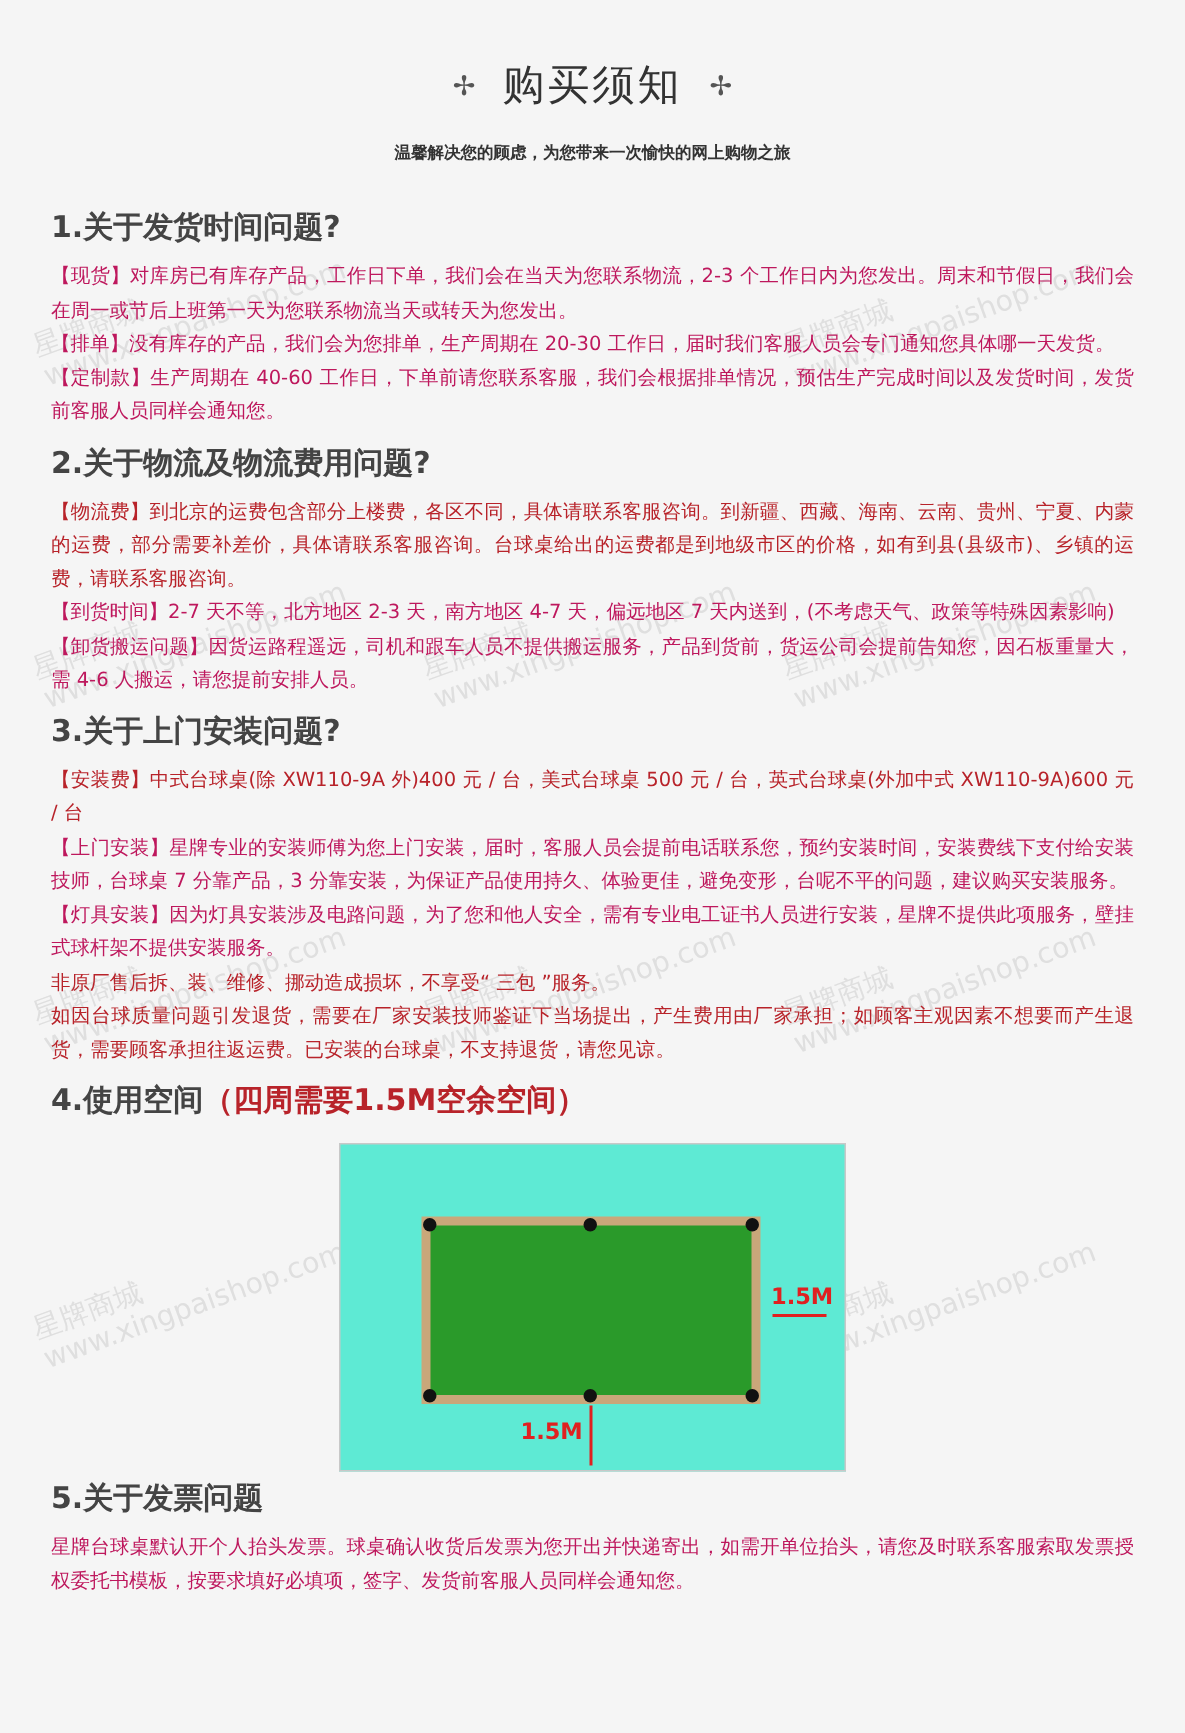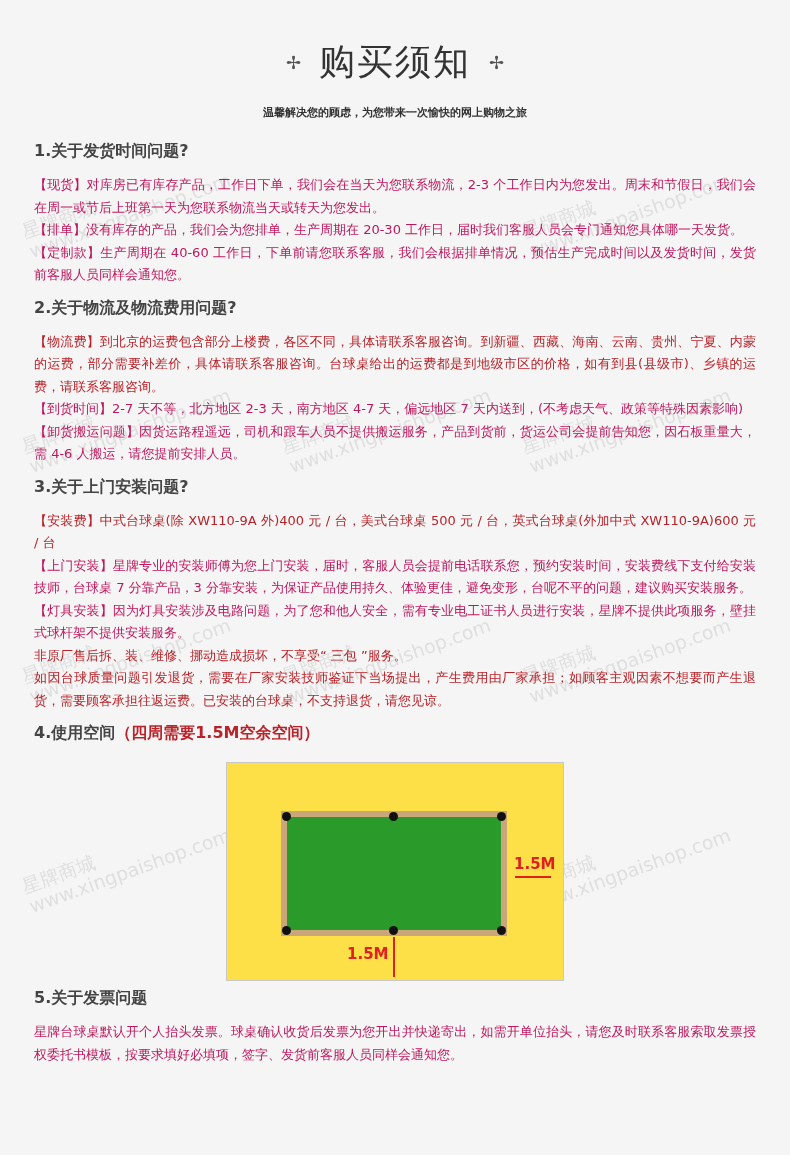--- a/index.html
+++ b/index.html
@@ -10,28 +10,28 @@
     color:#333; position:relative;
   }
   .wm {
     position:absolute; color:#d8d8d8; font-size:19px; transform:rotate(-20deg);
     white-space:nowrap; pointer-events:none; line-height:1.1; opacity:.75;
     font-family:"DejaVu Sans",sans-serif;
   }
   .header { text-align:center; padding-top:38px; height:95px; box-sizing:border-box; }
   .title-row { display:flex; align-items:center; justify-content:center; gap:18px; }
   .sparkle { font-size:18px; color:#555; }
-  .title { font-size:36px; color:#333; letter-spacing:2px; }
+  .title { font-size:28px; color:#333; letter-spacing:2px; }
   .subtitle { font-size:11px; color:#333; margin-top:18px;font-weight:bold; }
   .content { position:absolute; left:34px; top:136px; width:722px; }
-  .sec-title { font-size:16px; color:#444; margin:0 0 8px 0; line-height:30px; }
+  .sec-title { font-size:20px; color:#444; margin:0 0 8px 0; line-height:30px; }
   .para { font-size:13px; line-height:22.5px; color:#be185d; margin:0; text-align:justify; }
   .red { color:#b8232a; }
   .sec { margin-bottom:2px; }
-  .diagram-wrap { position:relative; width:336px; height:217px; margin:14px 0 0 192px; background:#fde047; border:1px solid #c8c8c8; }
+  .diagram-wrap { position:relative; width:336px; height:217px; margin:14px 0 0 192px; background:#5eead4; border:1px solid #c8c8c8; }
   .table-outer { position:absolute; left:54px; top:48px; width:226px; height:125px; background:#c9a77a; }
   .table-felt { position:absolute; left:6px; top:6px; right:6px; bottom:6px; background:#2a9a2a; }
   .pocket { position:absolute; width:9px; height:9px; border-radius:50%; background:#111; }
   .dim { position:absolute; color:#e02020; font-weight:bold; font-size:15px; font-family:"DejaVu Sans",sans-serif; }
   .arrow-h { position:absolute; height:2px; background:#e02020; }
   .arrow-v { position:absolute; width:2px; background:#e02020; }
 </style>
 </head>
 <body>
 

